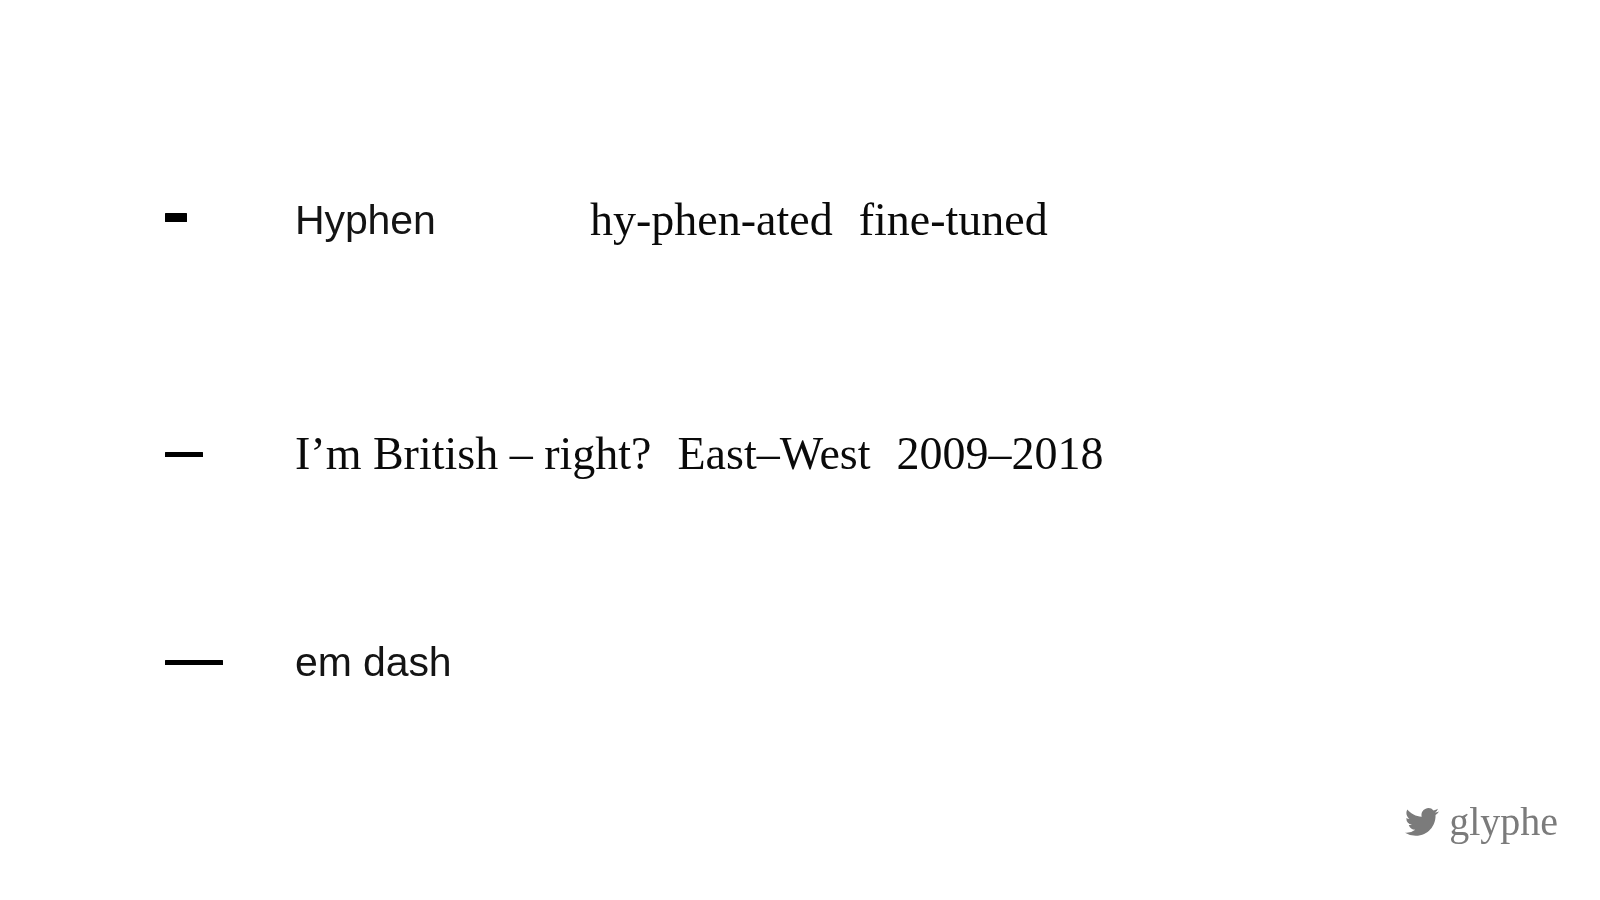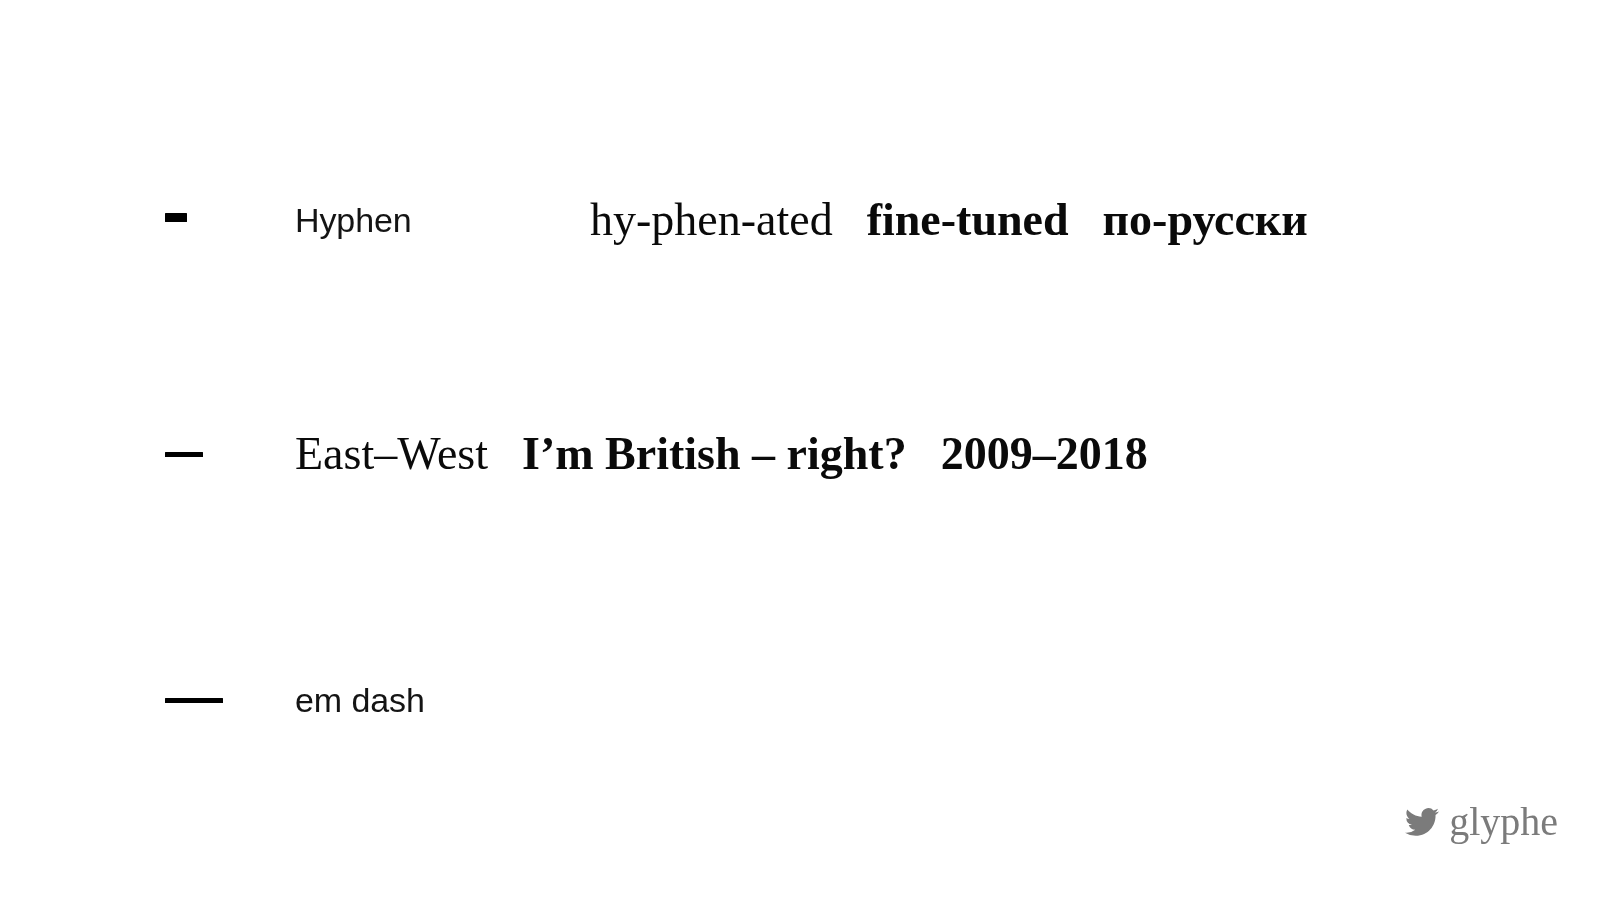--- a/index.html
+++ b/index.html
@@ -32,21 +32,21 @@
     position: absolute;
     left: 0;
     width: 1600px;
     height: 120px;
     display: flex;
     align-items: center;
   }
 
   .row-hyphen { top: 160px; }
   .row-en     { top: 394px; }
-  .row-em     { top: 640px; }
+  .row-em     { top: 602px; }
 
   
   .glyph-cell {
     position: relative;
     width: 130px;
     min-width: 130px;
     height: 120px;
     margin-left: 165px;
     display: flex;
     align-items: center;
@@ -70,43 +70,42 @@
     width: 58px;
     height: 5px;
     margin-top: 1px;
   }
 
   
   .name-cell {
     width: 295px;
     min-width: 295px;
     font-family: "Liberation Sans", "DejaVu Sans", sans-serif;
-    font-size: 34px;
+    font-size: 41px;
     line-height: 1;
     color: #141414;
     letter-spacing: -0.1px;
     white-space: nowrap;
   }
 
   
   .examples-cell {
     font-family: "Liberation Serif", "DejaVu Serif", serif;
     font-size: 46px;
     line-height: 1;
     color: #0a0a0a;
     white-space: nowrap;
     display: flex;
     align-items: baseline;
   }
   .example {
     display: inline-block;
   }
   .example + .example {
-    margin-left: 34px;
-    font-weight: bold;
+    margin-left: 26px;
   }
 
   
   .watermark {
     position: absolute;
     right: 42px;
     bottom: 58px;
     display: flex;
     align-items: center;
     gap: 10px;
@@ -143,36 +142,35 @@
       <div class="glyph-cell">
         <span class="glyph-bar glyph-hyphen"></span>
 
       </div>
 
       <div class="name-cell">Hyphen</div>
 
       <div class="examples-cell">
         <span class="example">hy-phen-ated</span>
         <span class="example">fine-tuned</span>
-        <span class="example">по-русски</span>
       </div>
 
     </div>
 
     <div class="row row-en">
 
       <div class="glyph-cell">
         <span class="glyph-bar glyph-en"></span>
 
       </div>
 
 
       <div class="examples-cell">
+        <span class="example">I’m British – right?</span>
         <span class="example">East–West</span>
-        <span class="example">I’m British – right?</span>
         <span class="example">2009–2018</span>
       </div>
 
     </div>
 
     <div class="row row-em">
 
       <div class="glyph-cell">
         <span class="glyph-bar glyph-em"></span>
 

